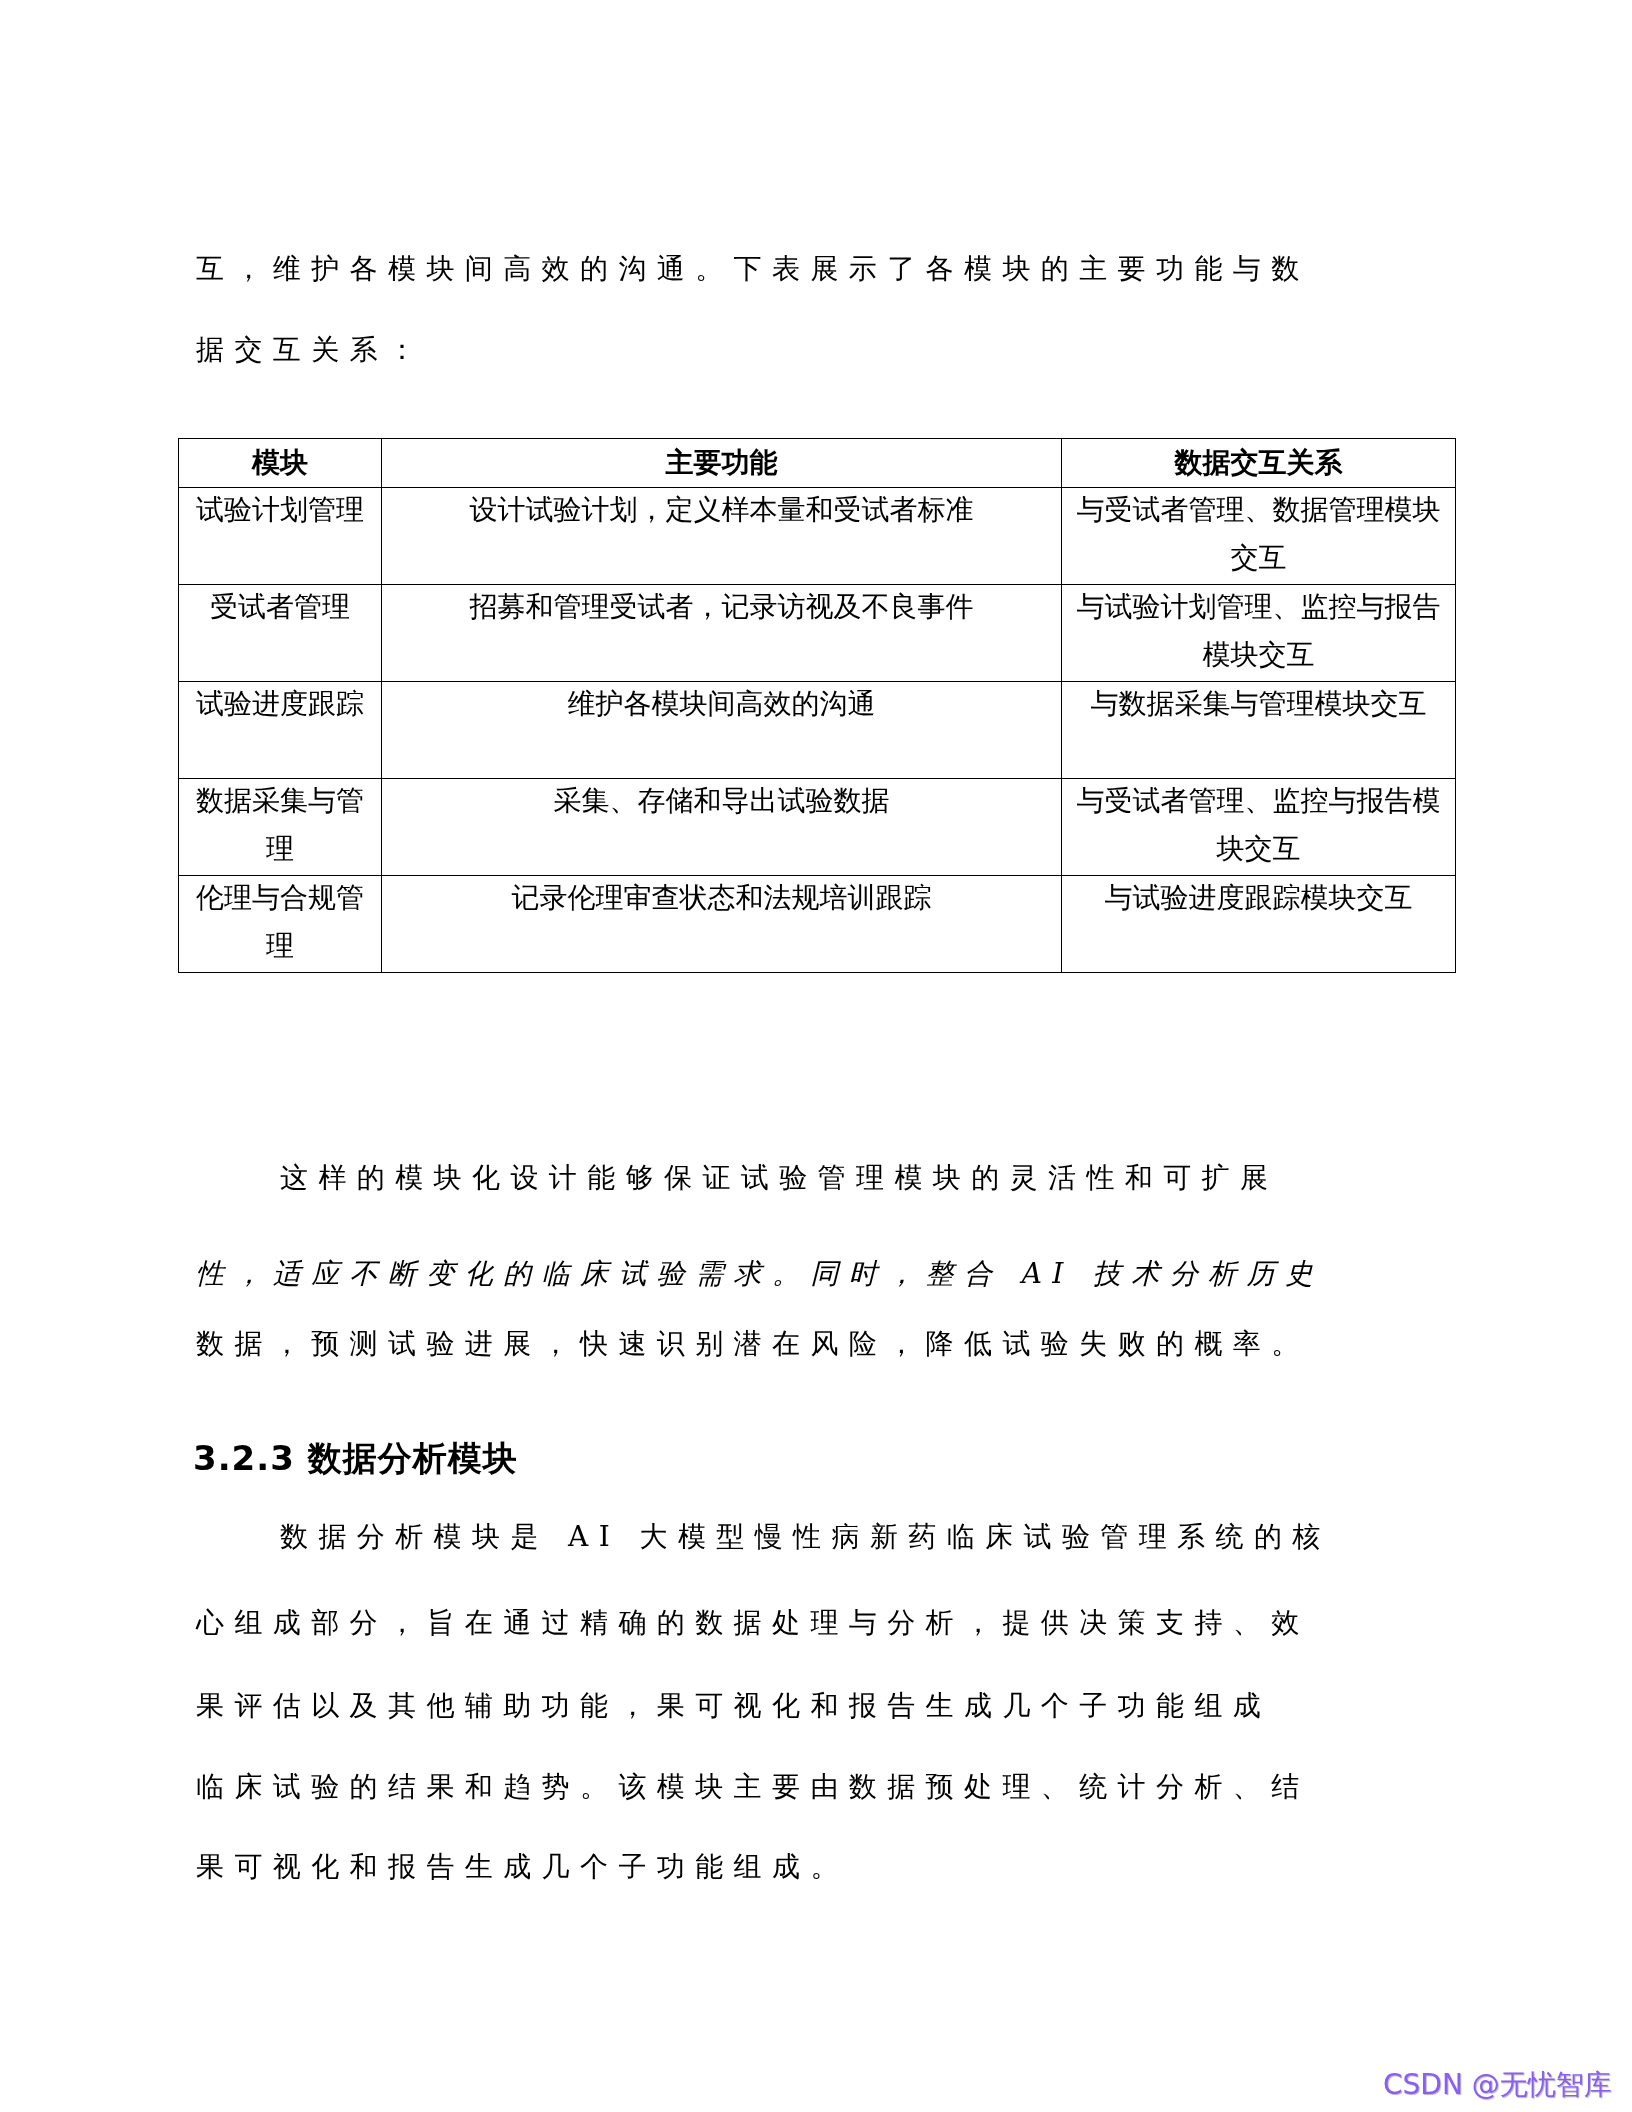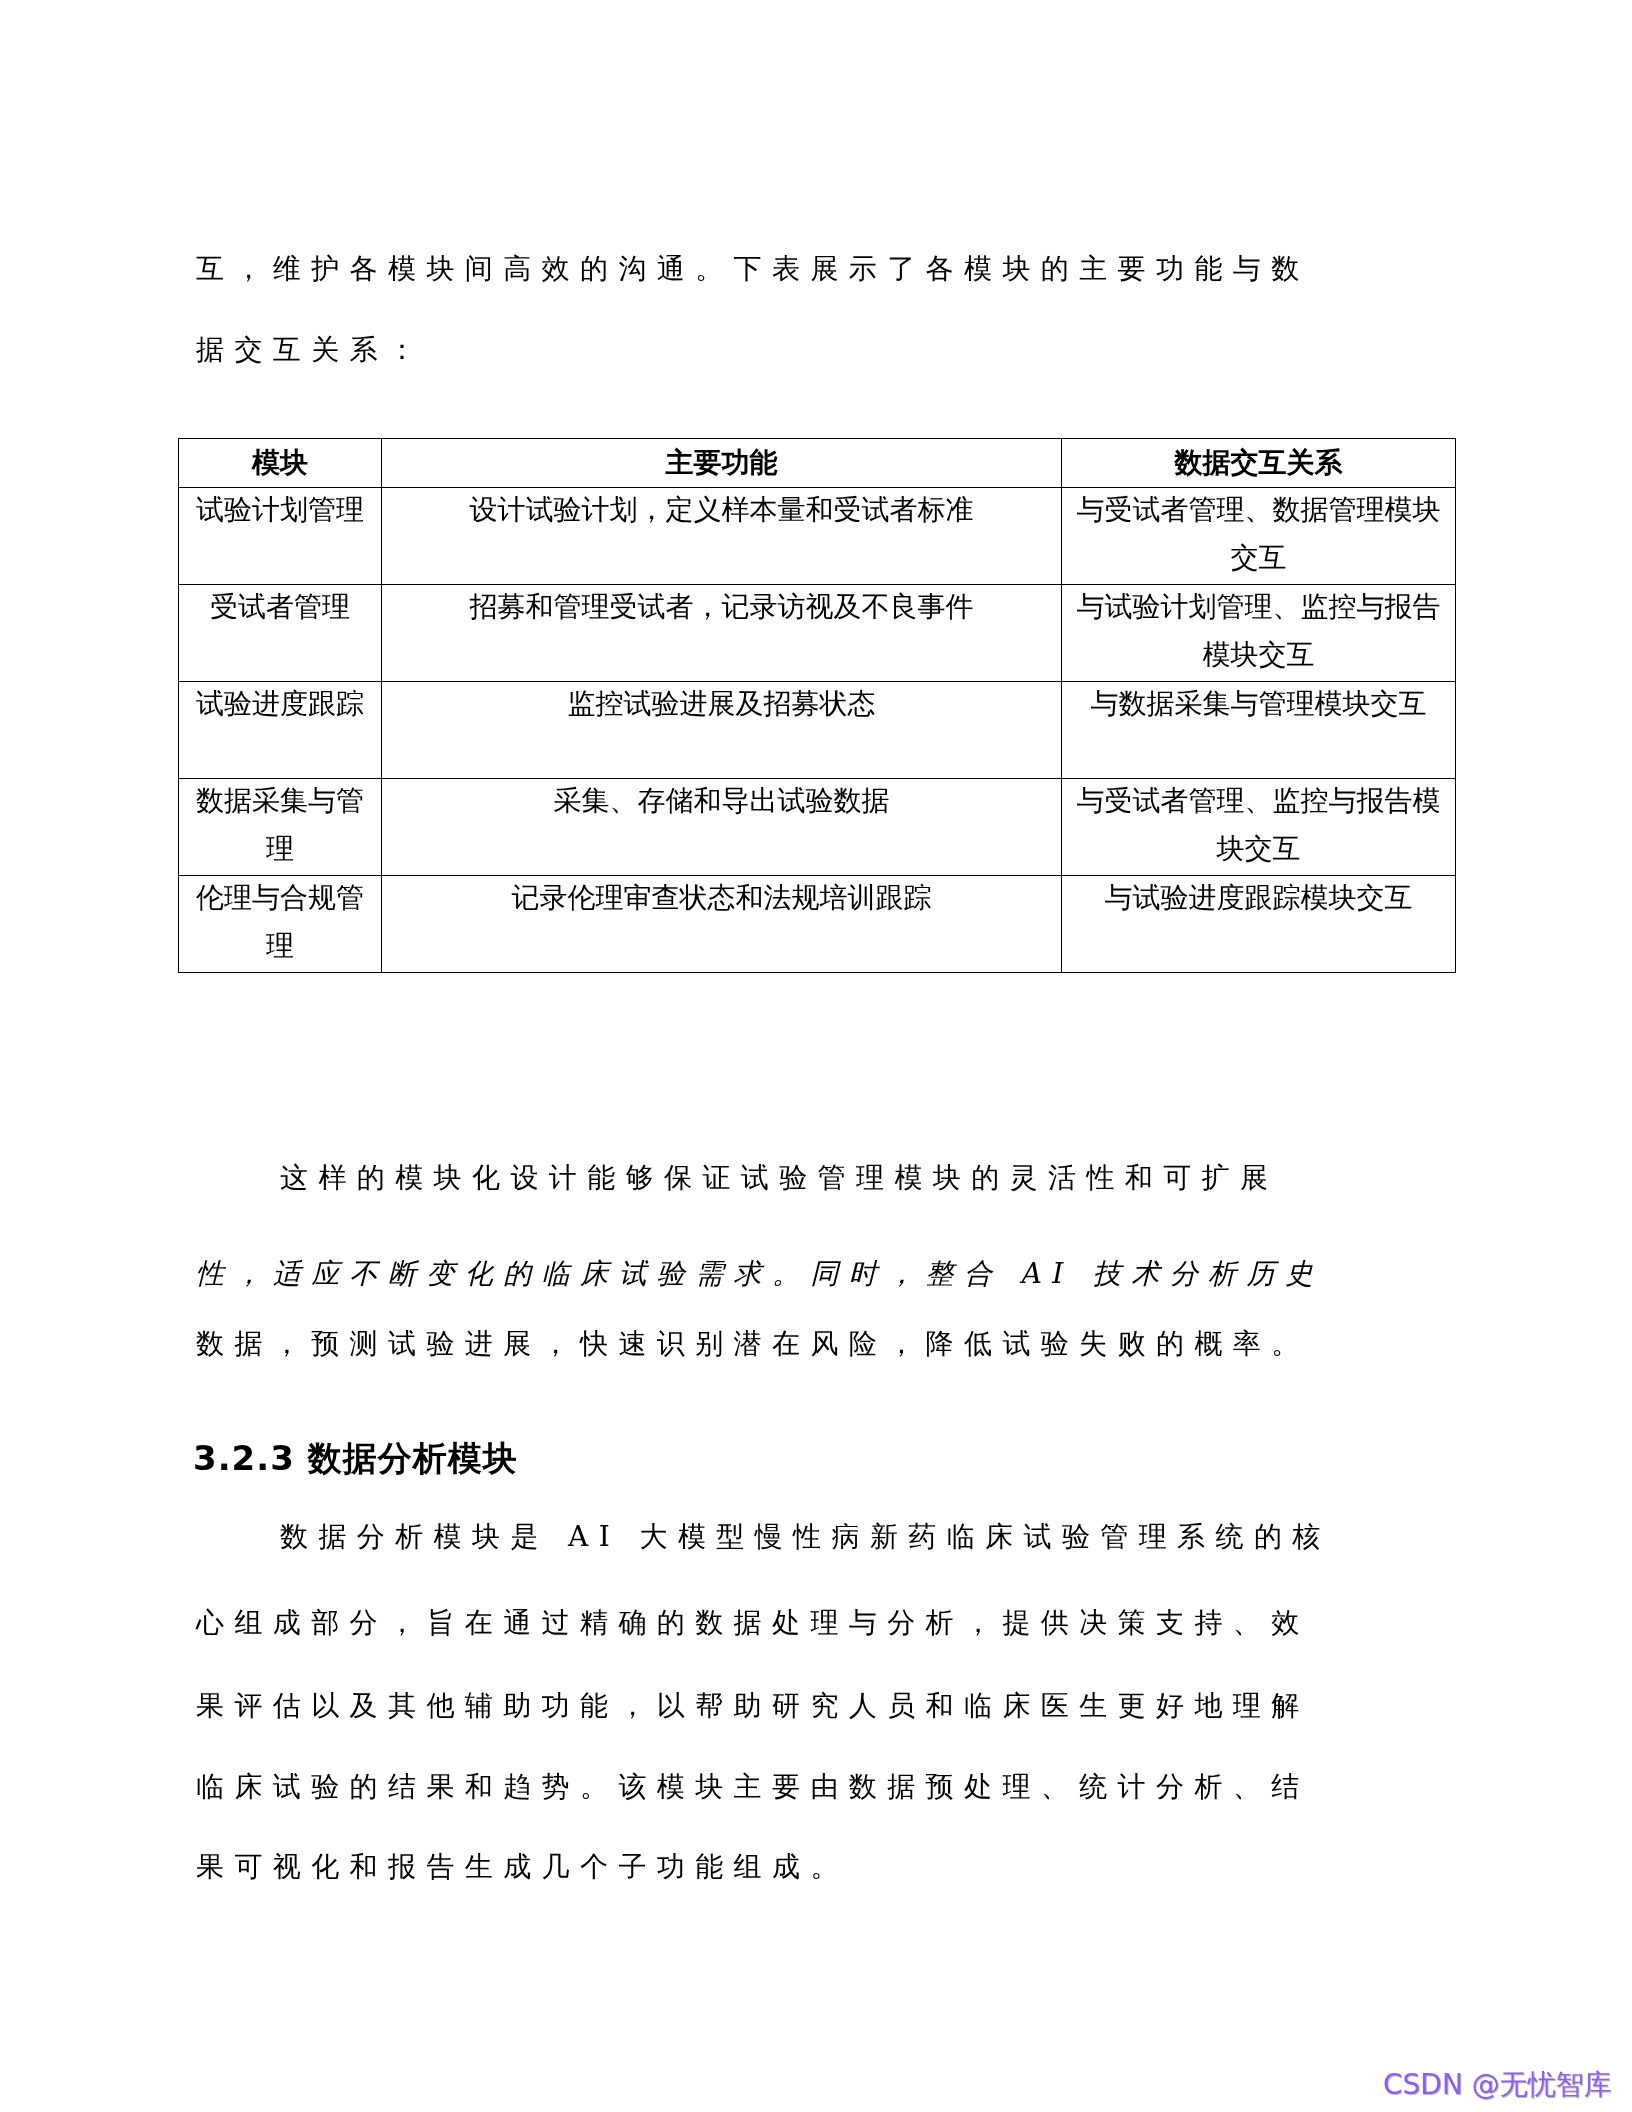--- a/index.html
+++ b/index.html
@@ -49,21 +49,21 @@
       <td>设计试验计划，定义样本量和受试者标准</td>
       <td>与受试者管理、数据管理模块交互</td>
     </tr>
     <tr>
       <td>受试者管理</td>
       <td>招募和管理受试者，记录访视及不良事件</td>
       <td>与试验计划管理、监控与报告模块交互</td>
     </tr>
     <tr>
       <td>试验进度跟踪</td>
-      <td>监控试验进展及招募状态</td>
+      <td>维护各模块间高效的沟通</td>
       <td>与数据采集与管理模块交互</td>
     </tr>
     <tr>
       <td>数据采集与管理</td>
       <td>采集、存储和导出试验数据</td>
       <td>与受试者管理、监控与报告模块交互</td>
     </tr>
     <tr>
       <td>伦理与合规管理</td>
       <td>记录伦理审查状态和法规培训跟踪</td>
@@ -73,17 +73,17 @@
 </table>
 
 <div class="line indent" style="top:1156px;">这样的模块化设计能够保证试验管理模块的灵活性和可扩展</div>
 <div class="line" style="top:1252px;font-style:italic;">性，适应不断变化的临床试验需求。同时，整合 AI 技术分析历史</div>
 <div class="line" style="top:1322px;">数据，预测试验进展，快速识别潜在风险，降低试验失败的概率。</div>
 
 <div class="heading">3.2.3 数据分析模块</div>
 
 <div class="line indent" style="top:1515px;">数据分析模块是 AI 大模型慢性病新药临床试验管理系统的核</div>
 <div class="line" style="top:1601px;">心组成部分，旨在通过精确的数据处理与分析，提供决策支持、效</div>
-<div class="line" style="top:1684px;">果评估以及其他辅助功能，以帮助研究人员和临床医生更好地理解</div>
+<div class="line" style="top:1684px;">果评估以及其他辅助功能，果可视化和报告生成几个子功能组成</div>
 <div class="line" style="top:1765px;">临床试验的结果和趋势。该模块主要由数据预处理、统计分析、结</div>
 <div class="line" style="top:1845px;">果可视化和报告生成几个子功能组成。</div>
 
 <div class="watermark">CSDN @无忧智库</div>
 
 </body></html>

